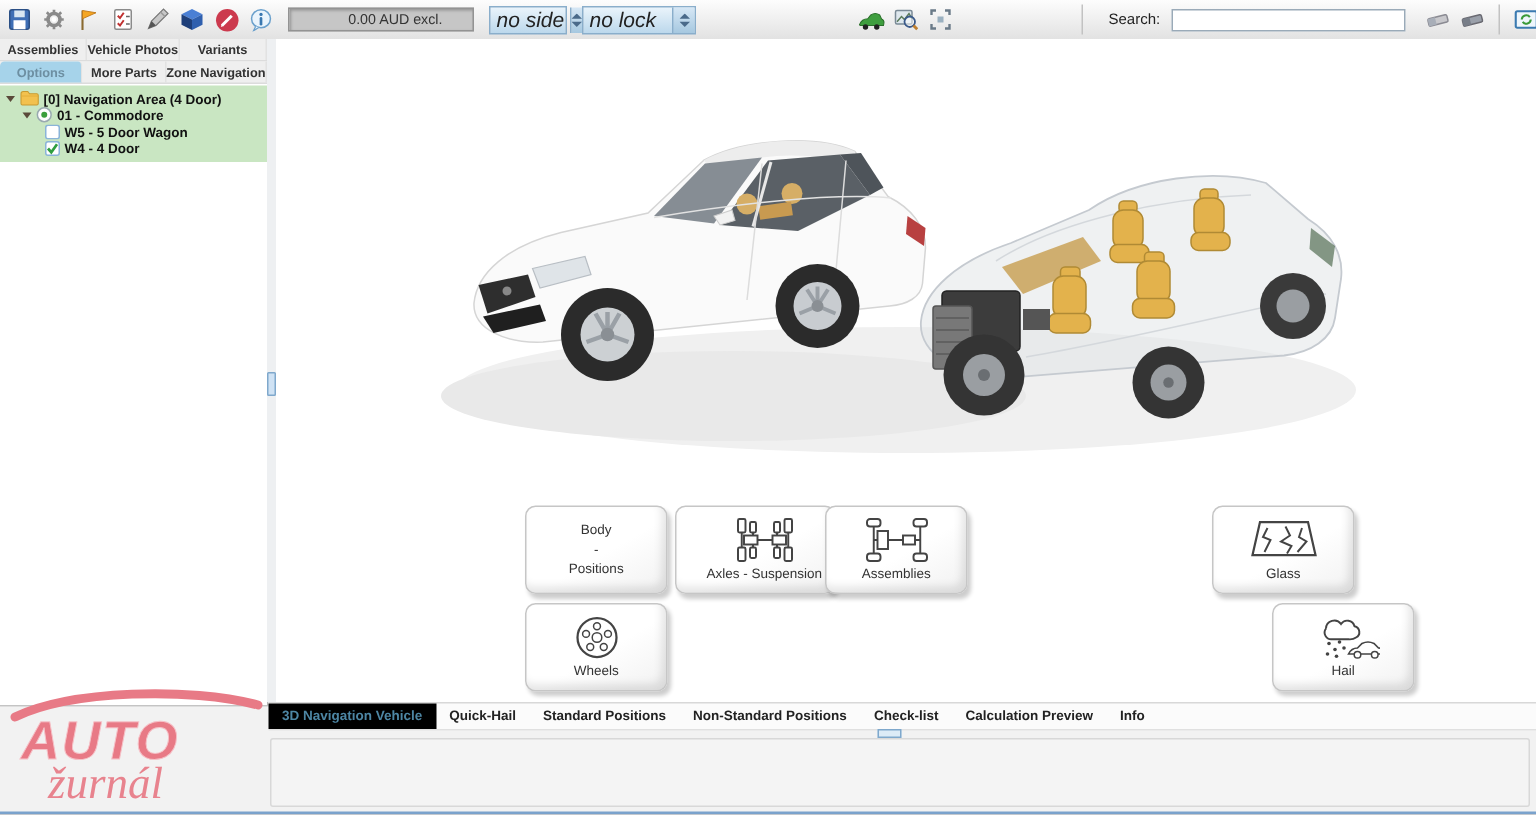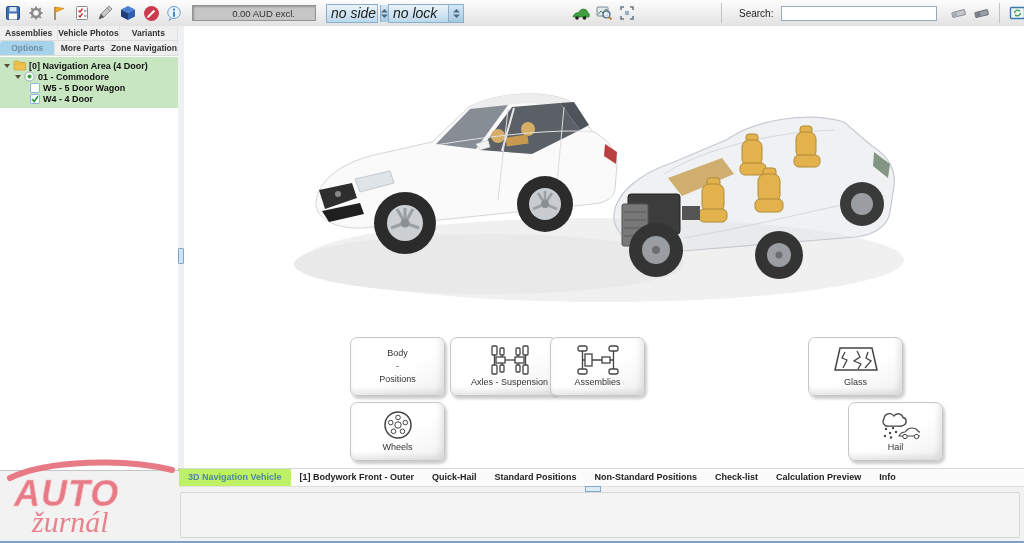--- a/index.html
+++ b/index.html
@@ -47,21 +47,21 @@
            border:1px solid #c6c6c6;border-radius:7px;
            box-shadow:inset -3px -4px 6px rgba(0,0,0,.10),inset 2px 2px 3px #fff,2px 3px 3px rgba(0,0,0,.20);
            display:flex;flex-direction:column;align-items:center;justify-content:center;gap:2px;
            font-size:9px;color:#333;text-align:center;}
   .nav-btn .cap{line-height:1.2;}
   .btn-ico{height:30px;display:flex;align-items:center;justify-content:center;}
   
   .bottom-tabs{position:absolute;left:179px;top:468px;width:845px;height:17px;background:#fbfbfb;
                border-top:1px solid #d8d8d8;border-bottom:1px solid #e0e0e0;display:flex;align-items:center;}
   .b-tab{font-size:9px;font-weight:bold;color:#222;padding:0 9px;height:17px;line-height:17px;white-space:nowrap;}
-  .b-tab.selected{background:#bef264;color:#4d86a4;}
+  .b-tab.selected{background:#000000;color:#4d86a4;}
   .bottom-panel{position:absolute;left:180px;top:492px;width:838px;height:44px;background:#f4f4f4;
                 border:1px solid #d8d8d8;border-radius:2px;}
   .bottom-edge{position:absolute;left:0;bottom:0;width:100%;height:2px;background:#7aa2cc;}
   .logo{position:absolute;left:2px;top:454px;width:178px;height:88px;pointer-events:none;}
 </style>
 </head>
 <body>
 
 <div class="app">
 
@@ -410,21 +410,20 @@
           <circle cx="33" cy="26.5" r="2.2" fill="#fff" stroke="#444"></circle>
             <circle cx="44.5" cy="26.5" r="2.2" fill="#fff" stroke="#444"></circle>
           </svg>
       </span>
       <span class="cap">Hail</span>
     </div>
   </div>
 
   <div class="bottom-tabs">
     <span class="b-tab selected">3D Navigation Vehicle</span>
-    <span class="b-tab">[1] Bodywork Front - Outer</span>
     <span class="b-tab">Quick-Hail</span>
     <span class="b-tab">Standard Positions</span>
     <span class="b-tab">Non-Standard Positions</span>
     <span class="b-tab">Check-list</span>
     <span class="b-tab">Calculation Preview</span>
     <span class="b-tab">Info</span>
   </div>
 
   <div class="hsplit">
     <span class="hsplit-handle"></span>

